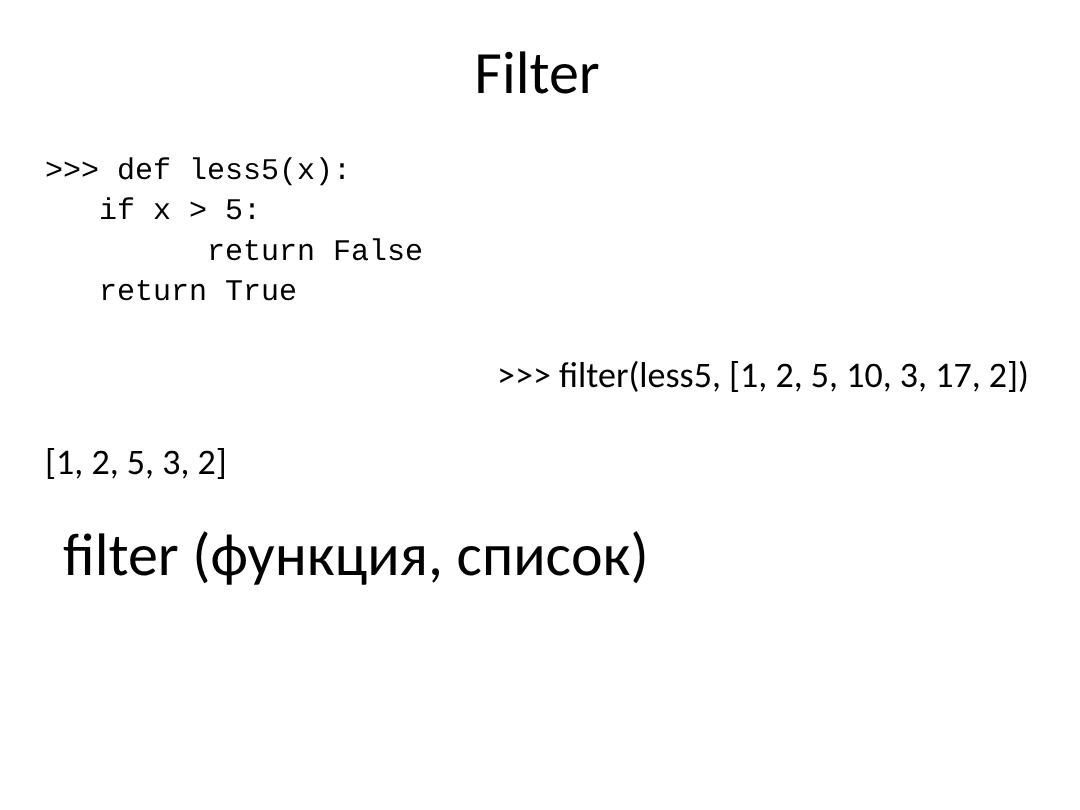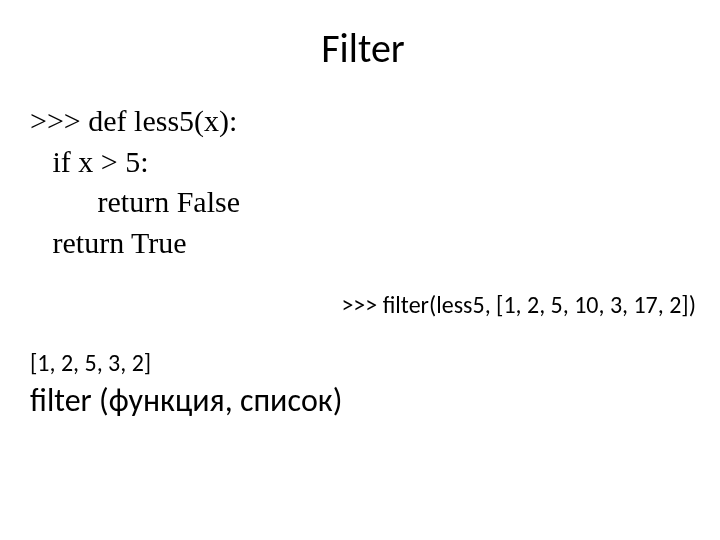--- a/index.html
+++ b/index.html
@@ -7,49 +7,51 @@
     width: 720px;
     height: 540px;
     background: #ffffff;
     font-family: Calibri, Arial, sans-serif;
     color: #000000;
     overflow: hidden;
   }
   .slide {
     width: 100%;
     height: 100%;
-    padding: 18px 24px 30px 30px;
+    padding: 18px 34px 30px 30px;
   }
   .title {
     text-align: center;
     font-size: 40px;
     font-weight: 400;
     margin-bottom: 28px;
     margin-top: 6px;
   }
   .code-block {
-    font-size: 30px;
+    font-size: 20px;
     line-height: 1.35;
-    font-family: Liberation Serif, serif;
+    font-family: Liberation Mono, monospace;
     white-space: pre;
     margin-bottom: 26px;
   }
   .code-line1 {
     font-size: 24px;
     line-height: 1.35;
     margin-bottom: 26px;
     text-align: right;
   }
   .code-line2 {
     font-size: 24px;
     line-height: 1.35;
+    margin-bottom: 18px;
   }
   .summary {
-    font-size: 32px;
+    font-size: 40px;
     line-height: 1.3;
+    margin-left: 12px;
   }
 </style>
 </head>
 <body>
 
 <div class="slide">
   <h1 class="title">Filter</h1>
 
   <div class="code-block"><span>&gt;&gt;&gt; def less5(x):</span>
 <span>   if x &gt; 5:</span>

